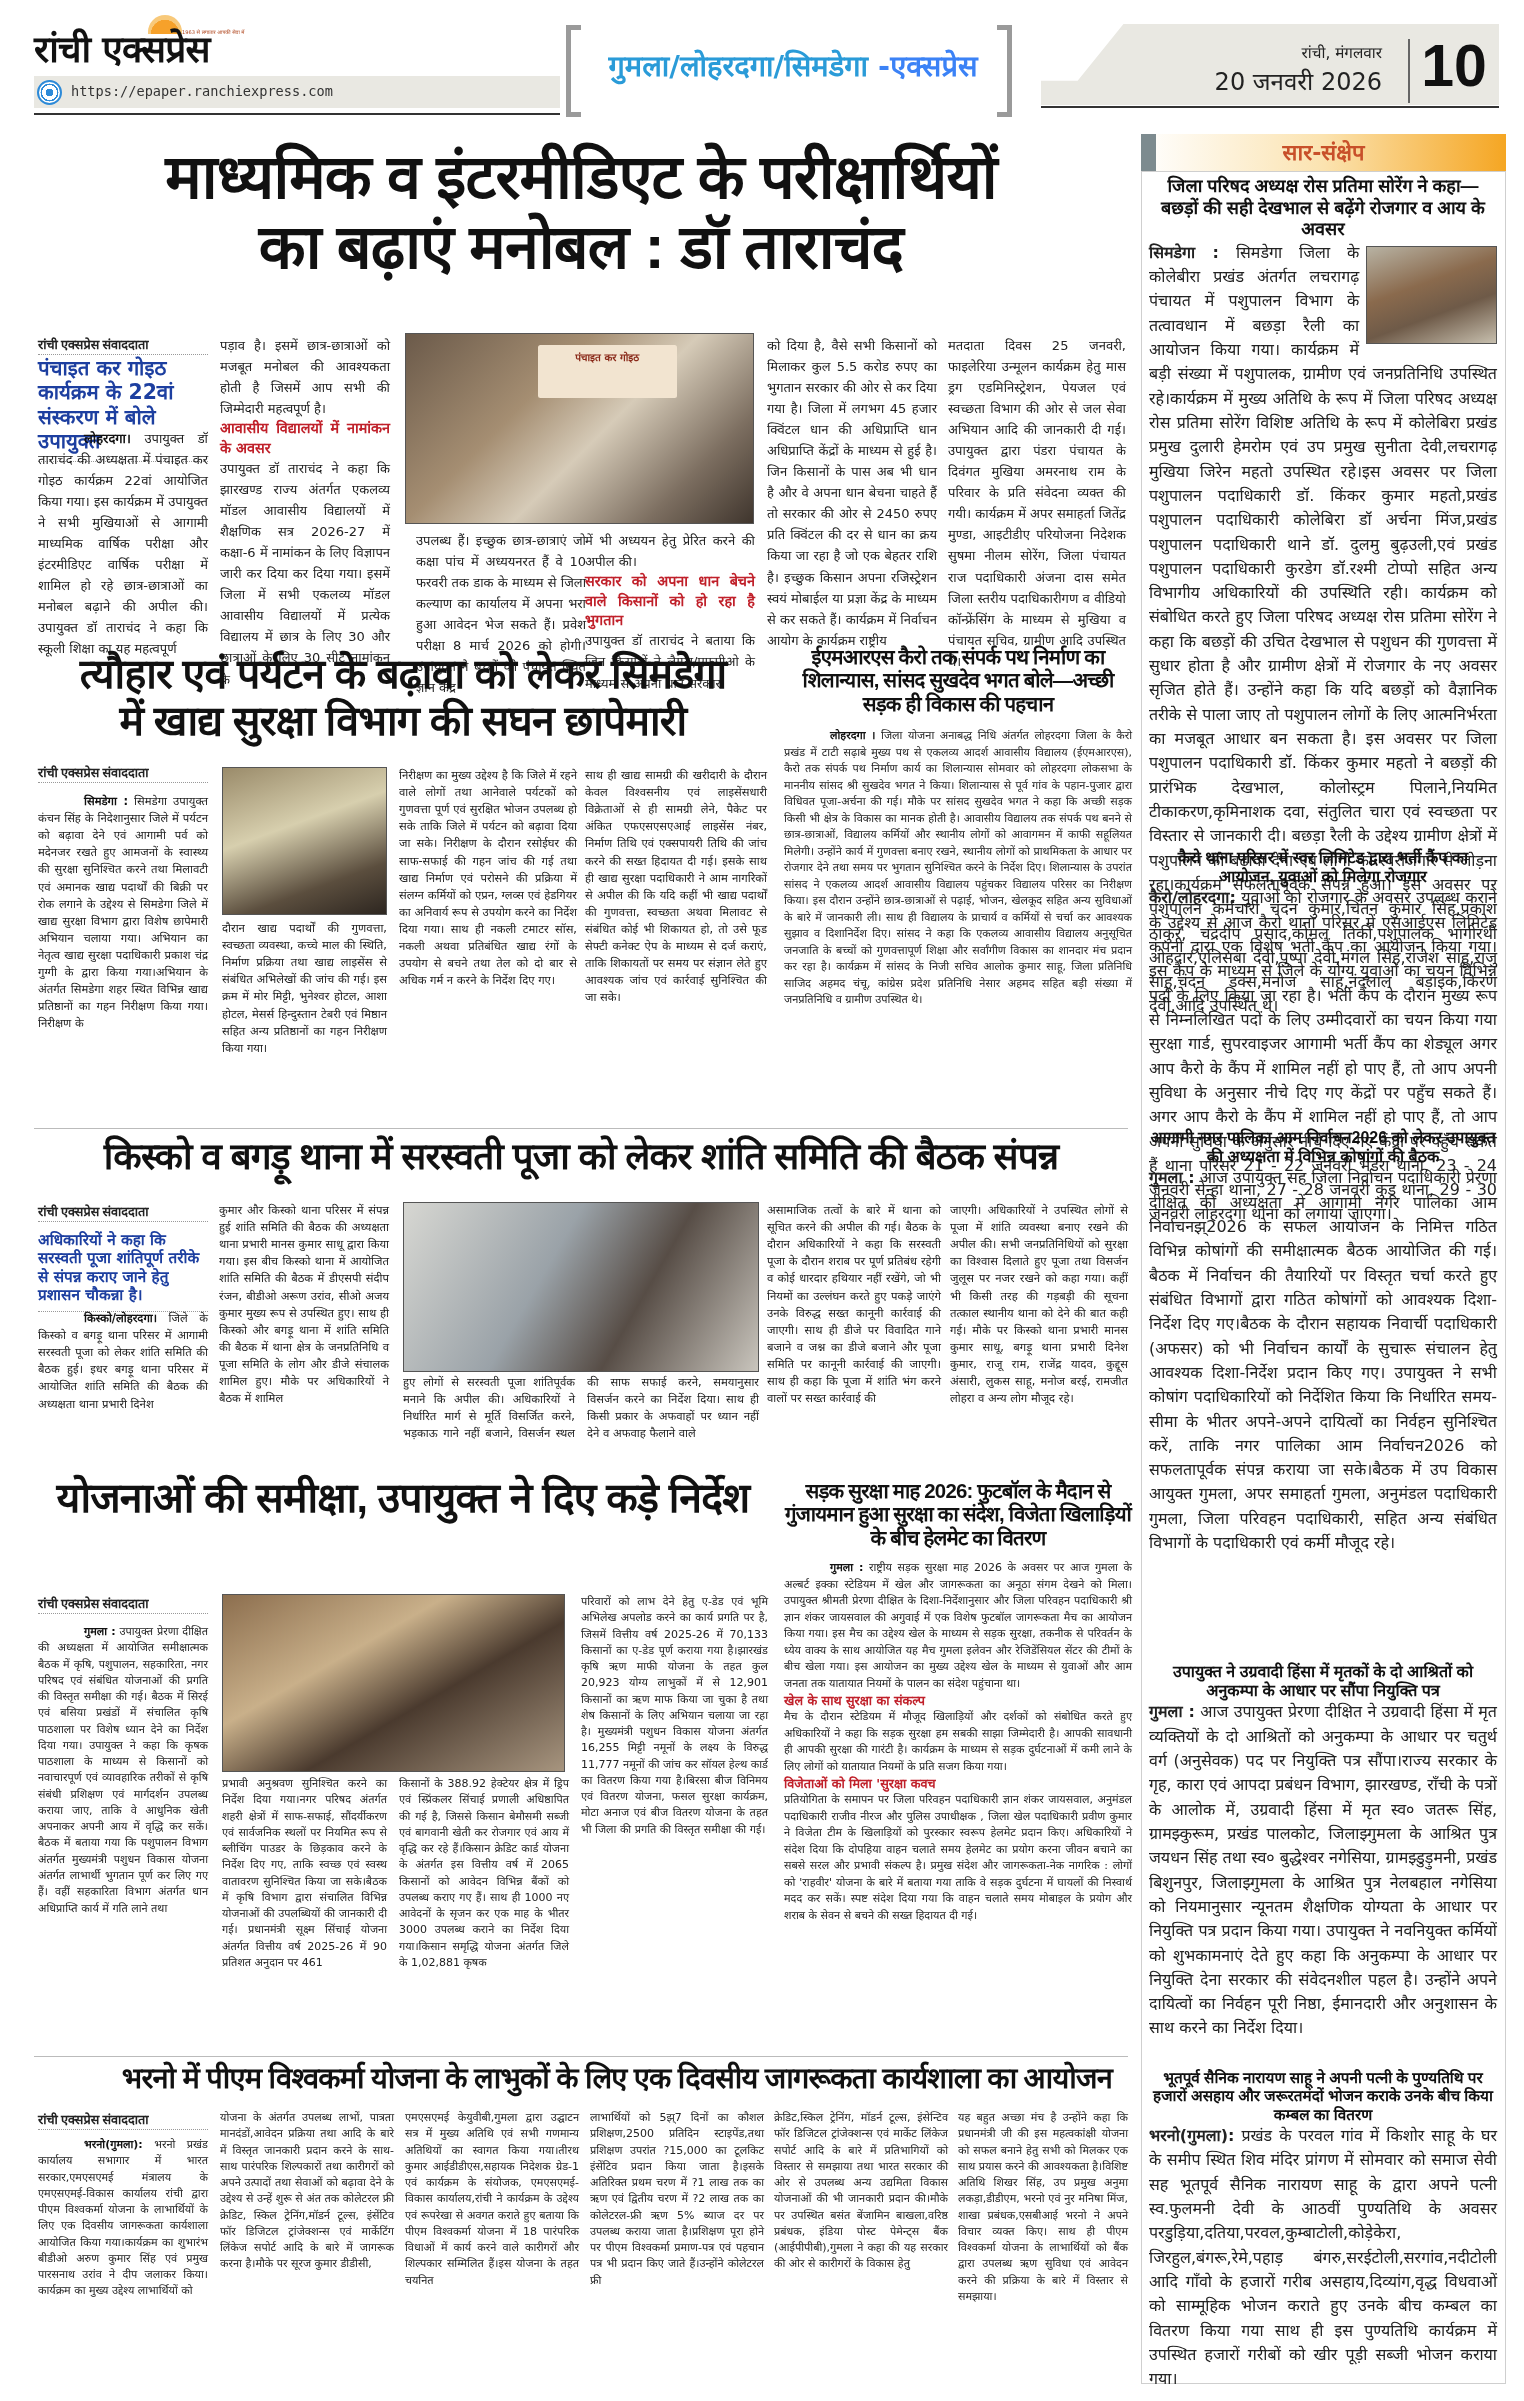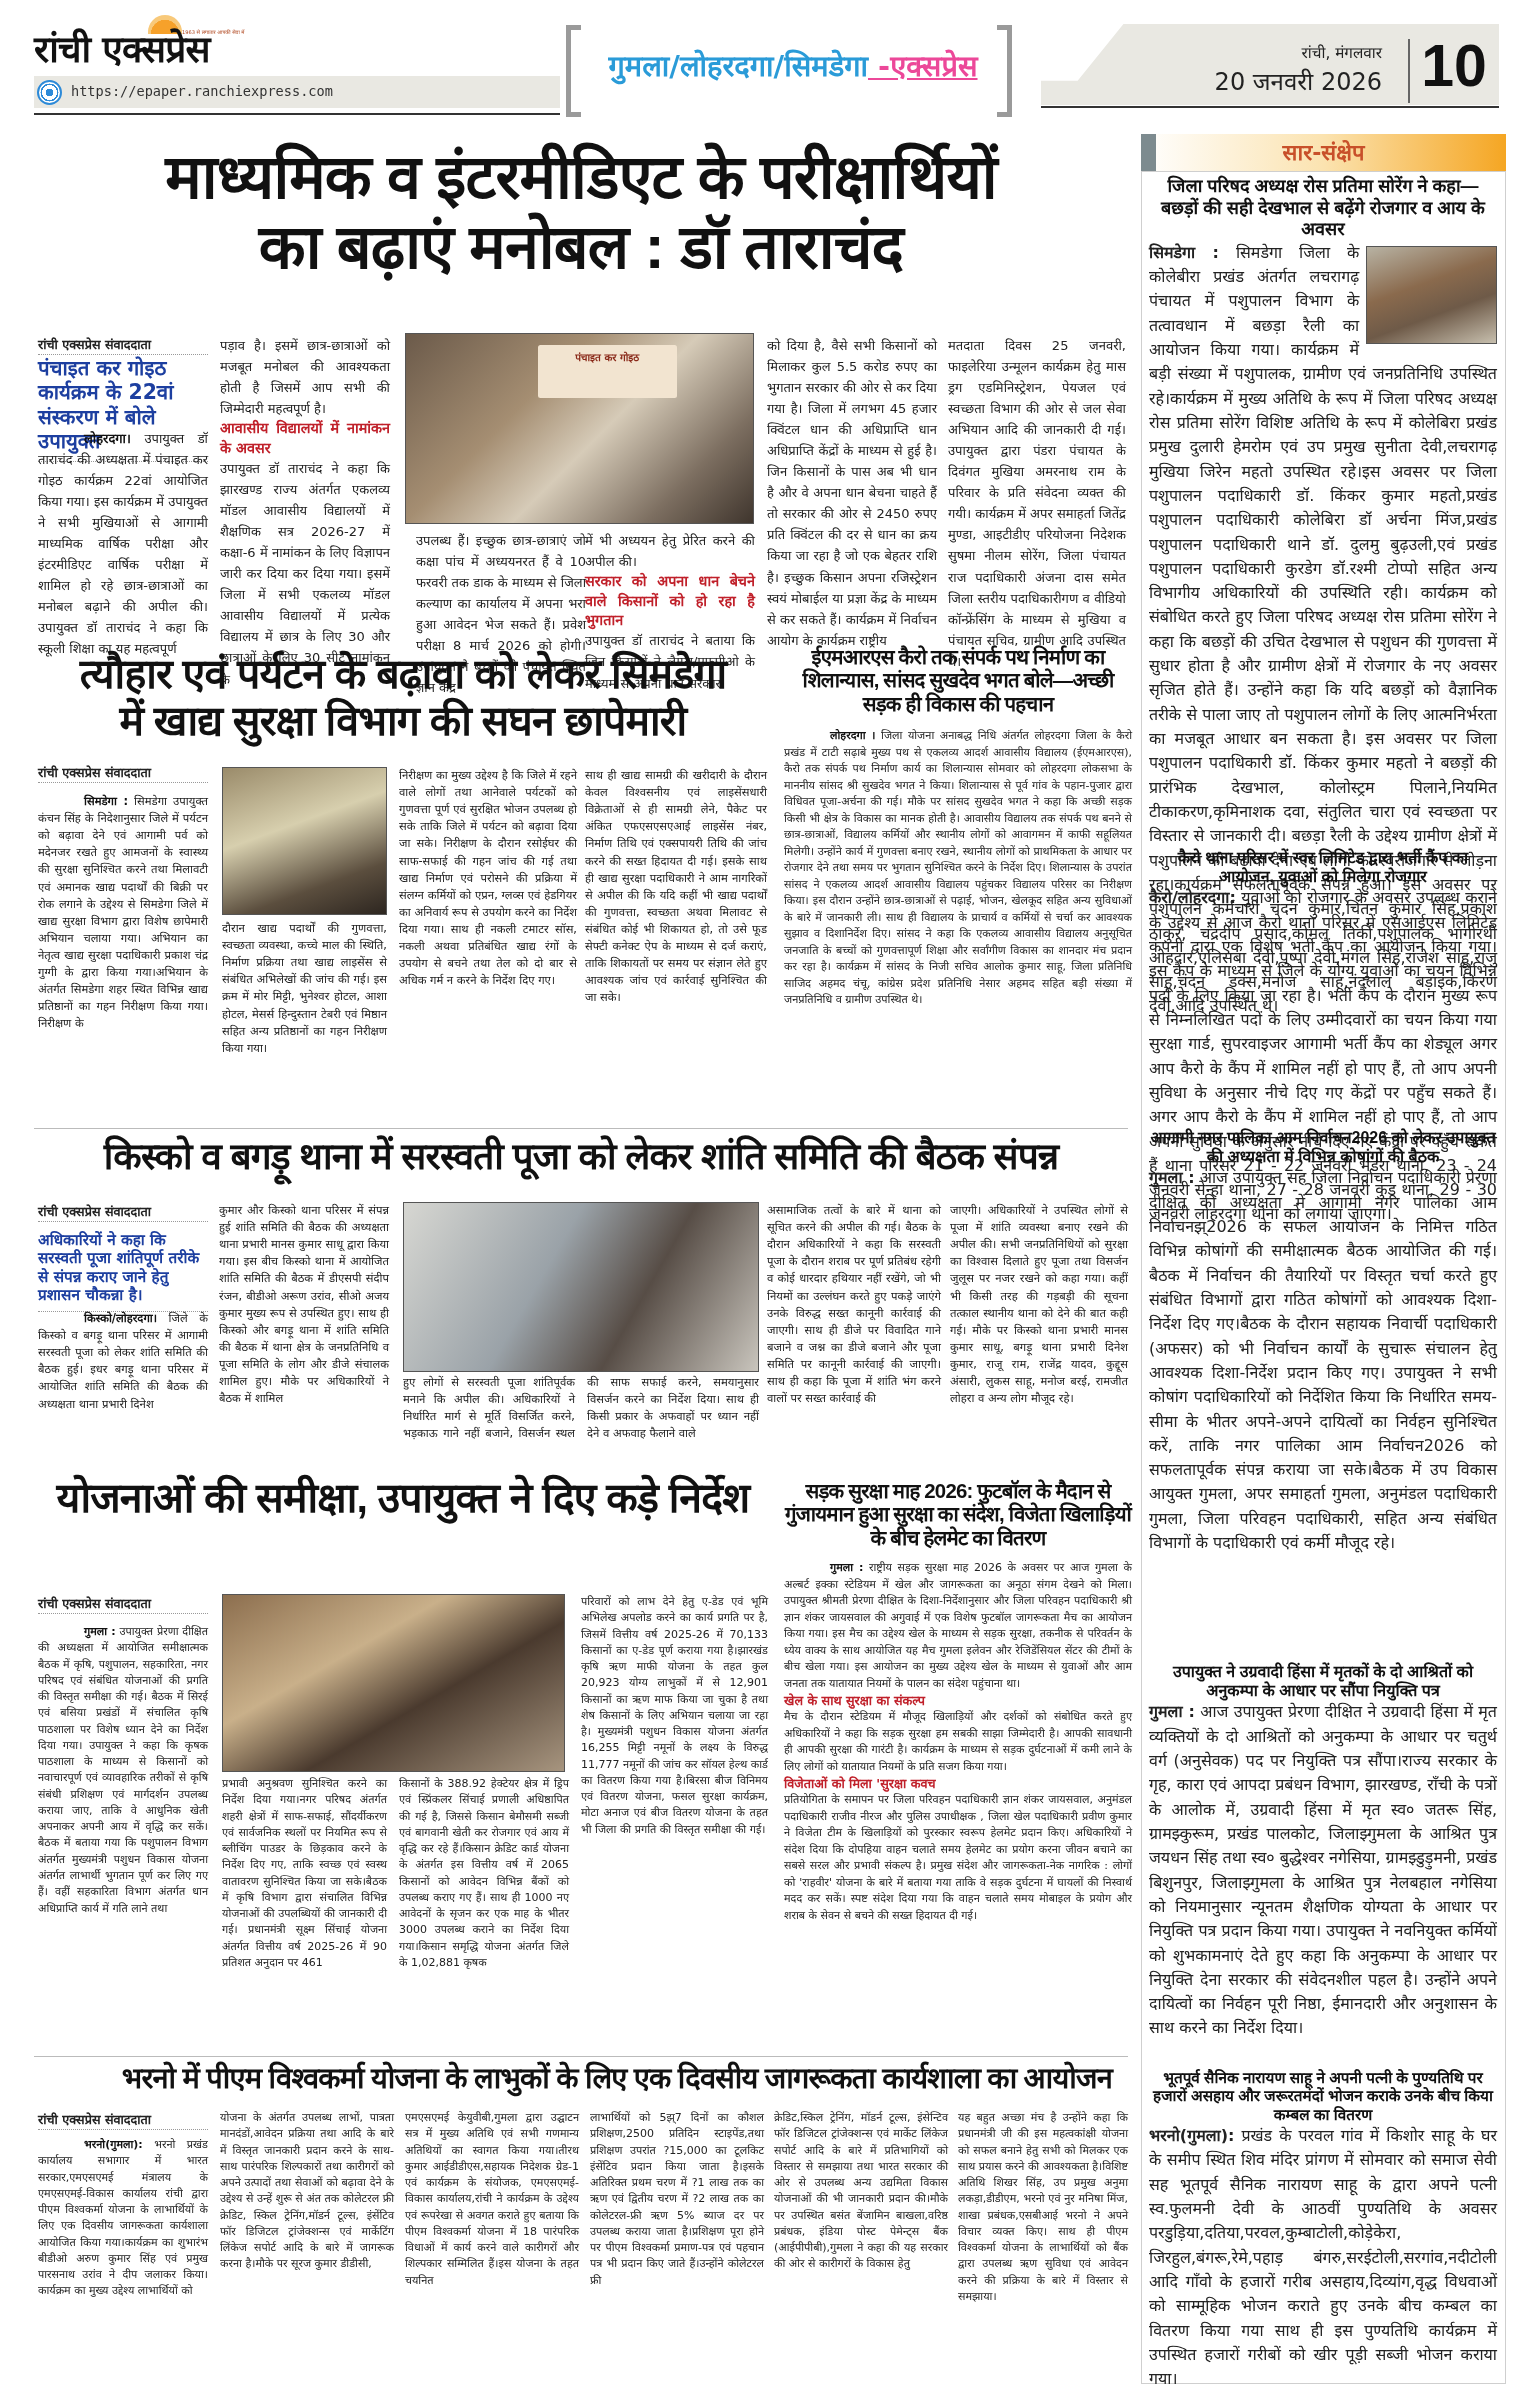--- a/index.html
+++ b/index.html
@@ -15,32 +15,32 @@
   .mast-urlbar { left: 34px; top: 76px; width: 526px; height: 32px; background: #e9e8e2; }
   .mast-url-icon { left: 37px; top: 80px; width: 25.4px; height: 25.4px; border-radius: 50%; border: 2.5px solid #2d8ad8; background: radial-gradient(circle, #2d8ad8 0 25%, #fff 26% 50%, #2d8ad8 51% 60%, #fff 61%); }
   .mast-url { left: 71px; top: 83px; font-family: "DejaVu Sans Mono", monospace; font-size: 13.6px; color: #333; }
   .mast-rule { left: 34px; top: 113px; width: 526px; height: 1.7px; background: #333; }
 
   .bracket { top: 25.4px; width: 15.3px; height: 92px; border: 5.1px solid #9a9a9a; }
   .bracket.l { left: 566px; border-right: none; }
   .bracket.r { left: 997px; border-left: none; }
   .section-title { left: 585px; top: 41px; width: 416px; height: 51px; font-size: 29px; font-weight: 700; line-height: 51px; text-align: center; }
   .section-title .blue { color: #2a9bd8; }
-  .section-title .black { color: #ec4899; text-decoration: underline; }
+  .section-title .black { color: #3b82f6; }
 
   .date-box { left: 1041px; top: 24px; width: 458px; height: 81px; background: #e9e8e2; clip-path: polygon(18% 0, 100% 0, 100% 100%, 0 100%, 0 70%, 8% 70%); }
   .date-rule { left: 1041px; top: 106px; width: 458px; height: 1.7px; background: #333; }
   .date-city { left: 1187px; top: 42px; width: 195px; text-align: right; font-size: 15.3px; color: #222; }
   .date-full { left: 1187px; top: 64px; width: 195px; text-align: right; font-size: 24px; color: #222; }
   .date-sep { left: 1408px; top: 39px; width: 1.7px; height: 64px; background: #666; }
   .page-num { left: 1420px; top: 30.5px; width: 68px; font-size: 59px; font-weight: 900; color: #111; line-height: 71px; text-align: center; font-family: "Liberation Sans", sans-serif; }
 
   
   .headline { font-family: "Liberation Sans", sans-serif; font-weight: 900; color: #111; text-align: center; line-height: 1.15; letter-spacing: -0.8px; }
-  .byline { font-size: 12.7px; font-weight: 700; color: #222; border-bottom: 1.7px dotted #999; padding-bottom: 1px; }
+  .byline { font-size: 12.7px; font-weight: 700; color: #222; border-bottom: 1.7px dotted #999; padding-bottom: 1px; font-family: Liberation Serif, serif; }
   .subhead-blue { color: #1d3fa0; font-weight: 900; font-size: 20.4px; line-height: 1.2; border-bottom: 1.7px dotted #999; padding-bottom: 6.8px; }
   .col { font-size: 13px; line-height: 1.62; text-align: justify; color: #222; }
   .col b { font-weight: 700; color: #111; padding-left: 46px; }
   .red-sub { color: #c0202a; font-weight: 700; font-size: 14.4px; line-height: 1.35; }
   .photo { border: 0.8px solid #555; background: linear-gradient(135deg, #6b5a4a 0%, #a58e72 35%, #d6cbb8 55%, #7c6e60 80%, #3f352d 100%); }
   .photo .photo-banner { position: absolute; left: 38%; top: 6%; width: 40%; height: 28%; background: #f2e4d0; border-radius: 2.5px; color: #8a2a1a; font-size: 10.2px; font-weight: 700; text-align: center; padding-top: 5.1px; }
   .rule-h { height: 0.8px; background: #bbb; }
 
   
   .side-head { left: 1141px; top: 134px; width: 365px; height: 37px; background: linear-gradient(90deg, #ffffff 0%, #fbe3b0 50%, #f5a623 100%); }

